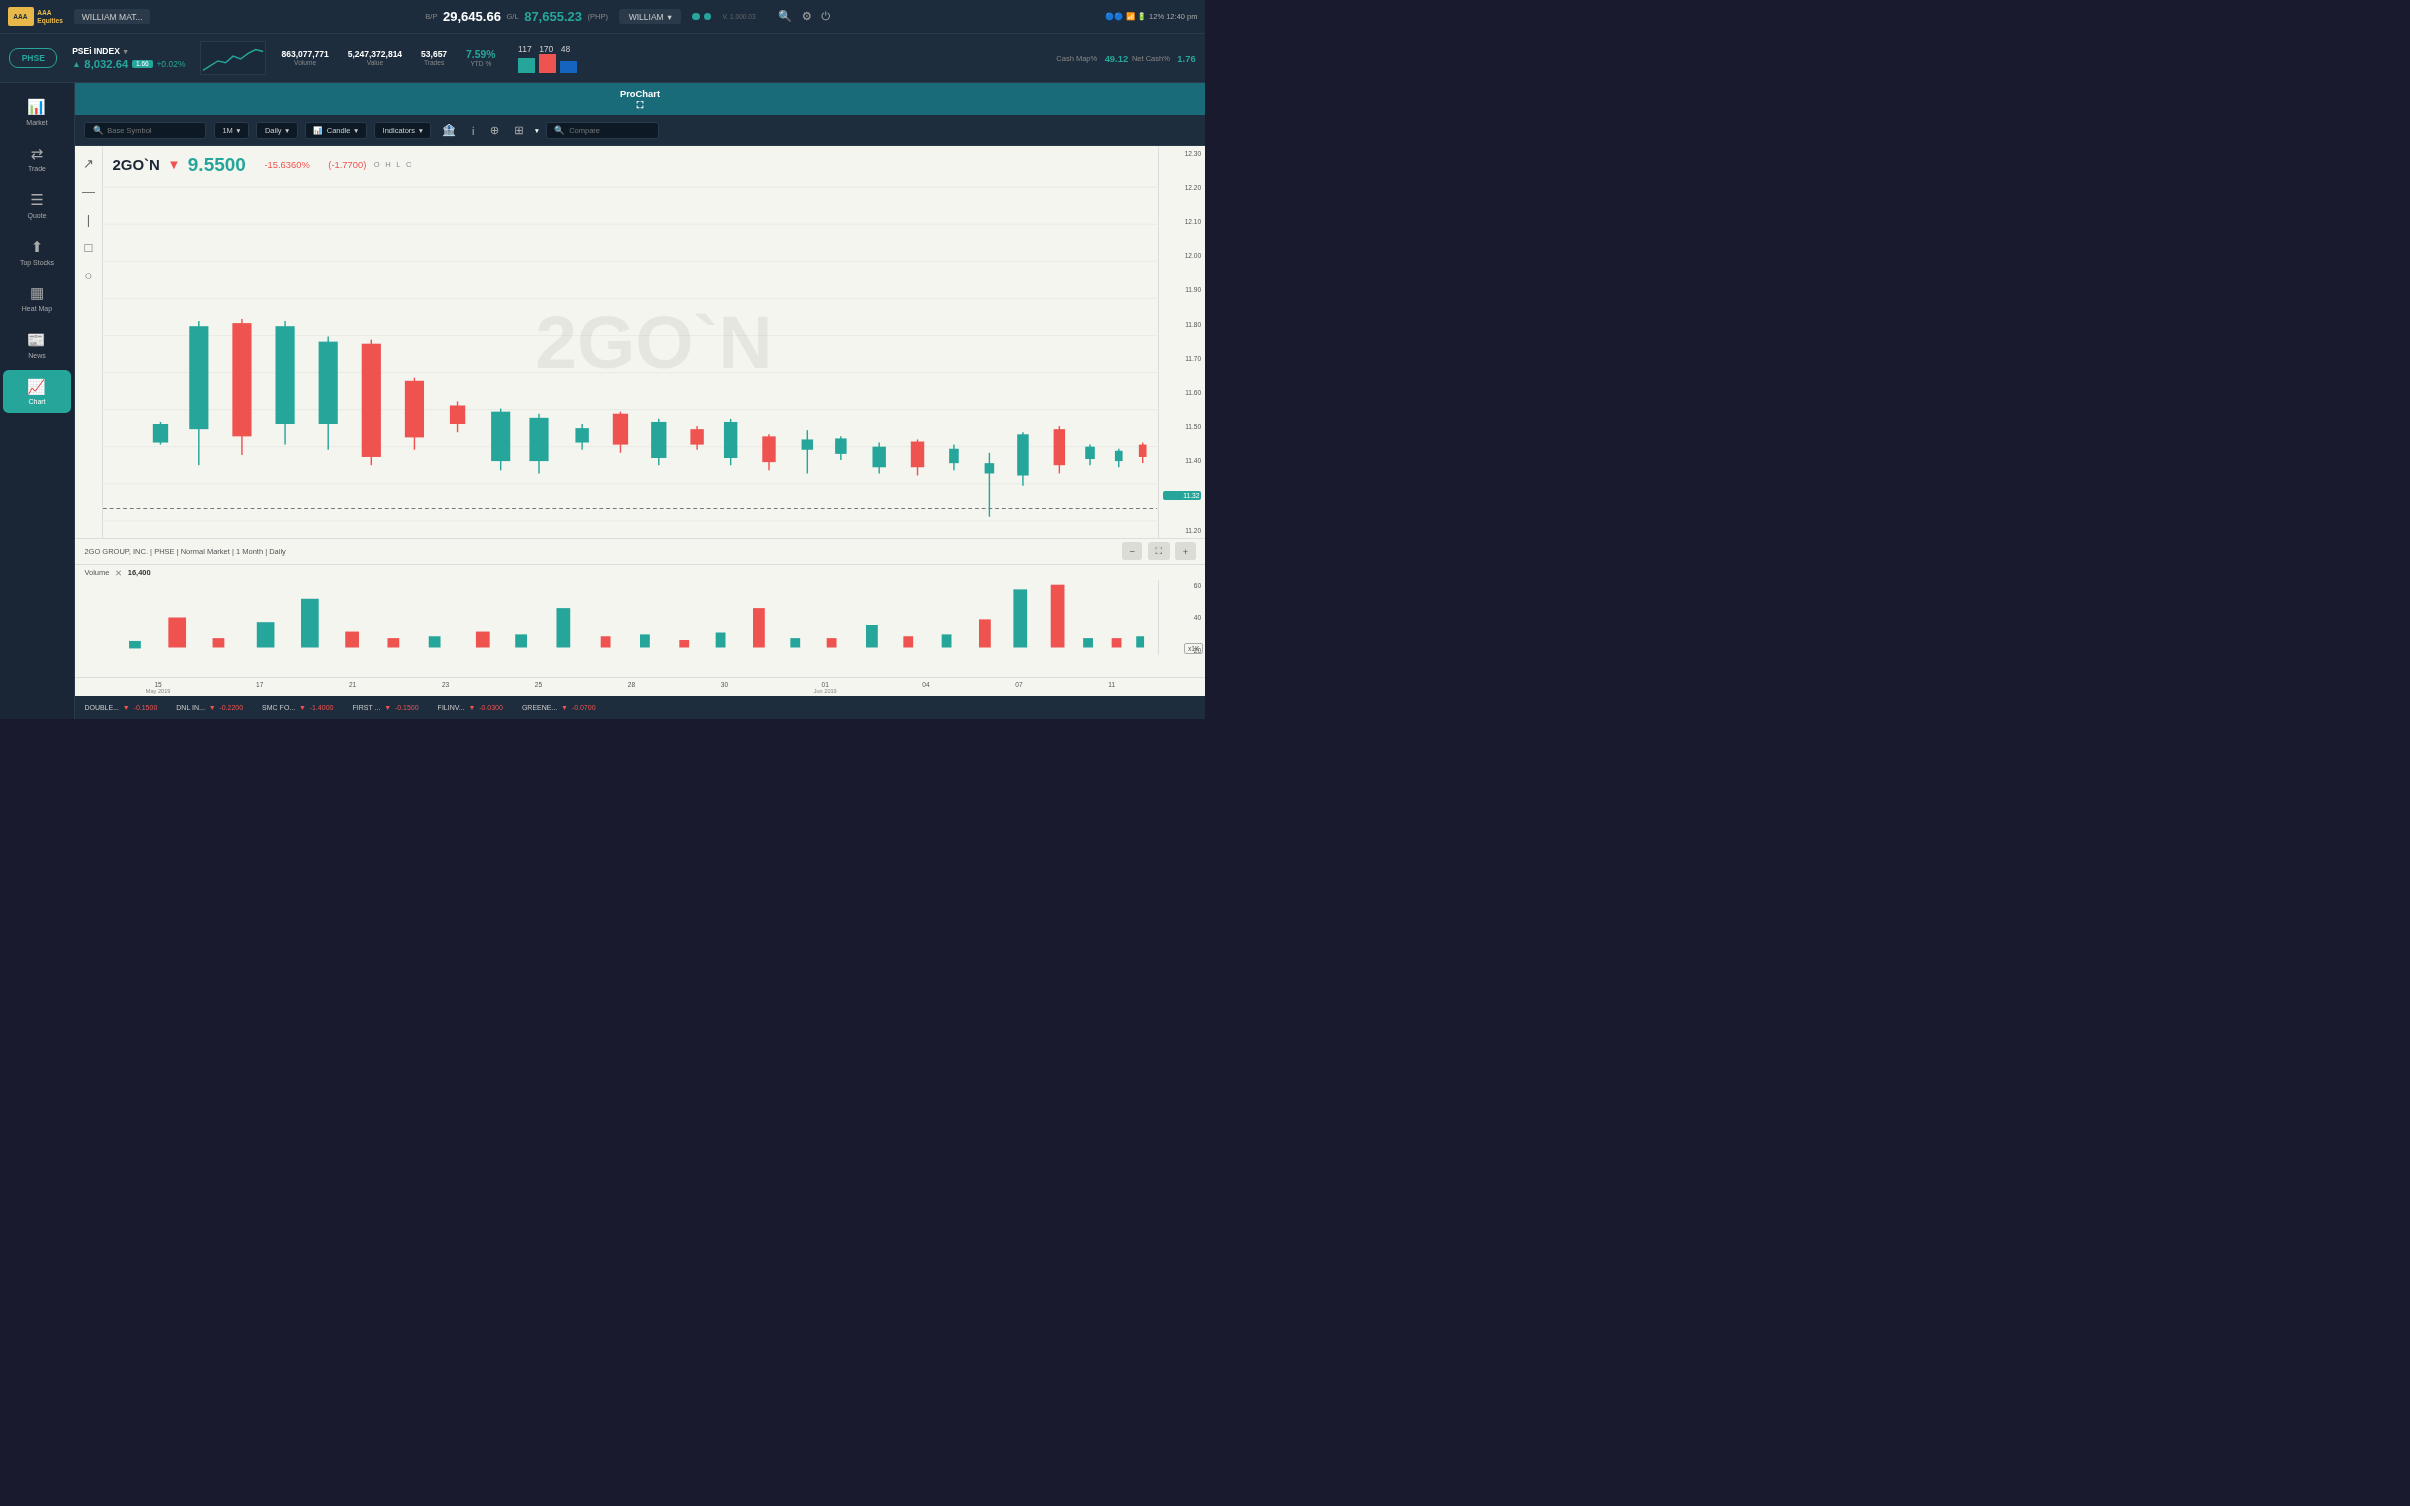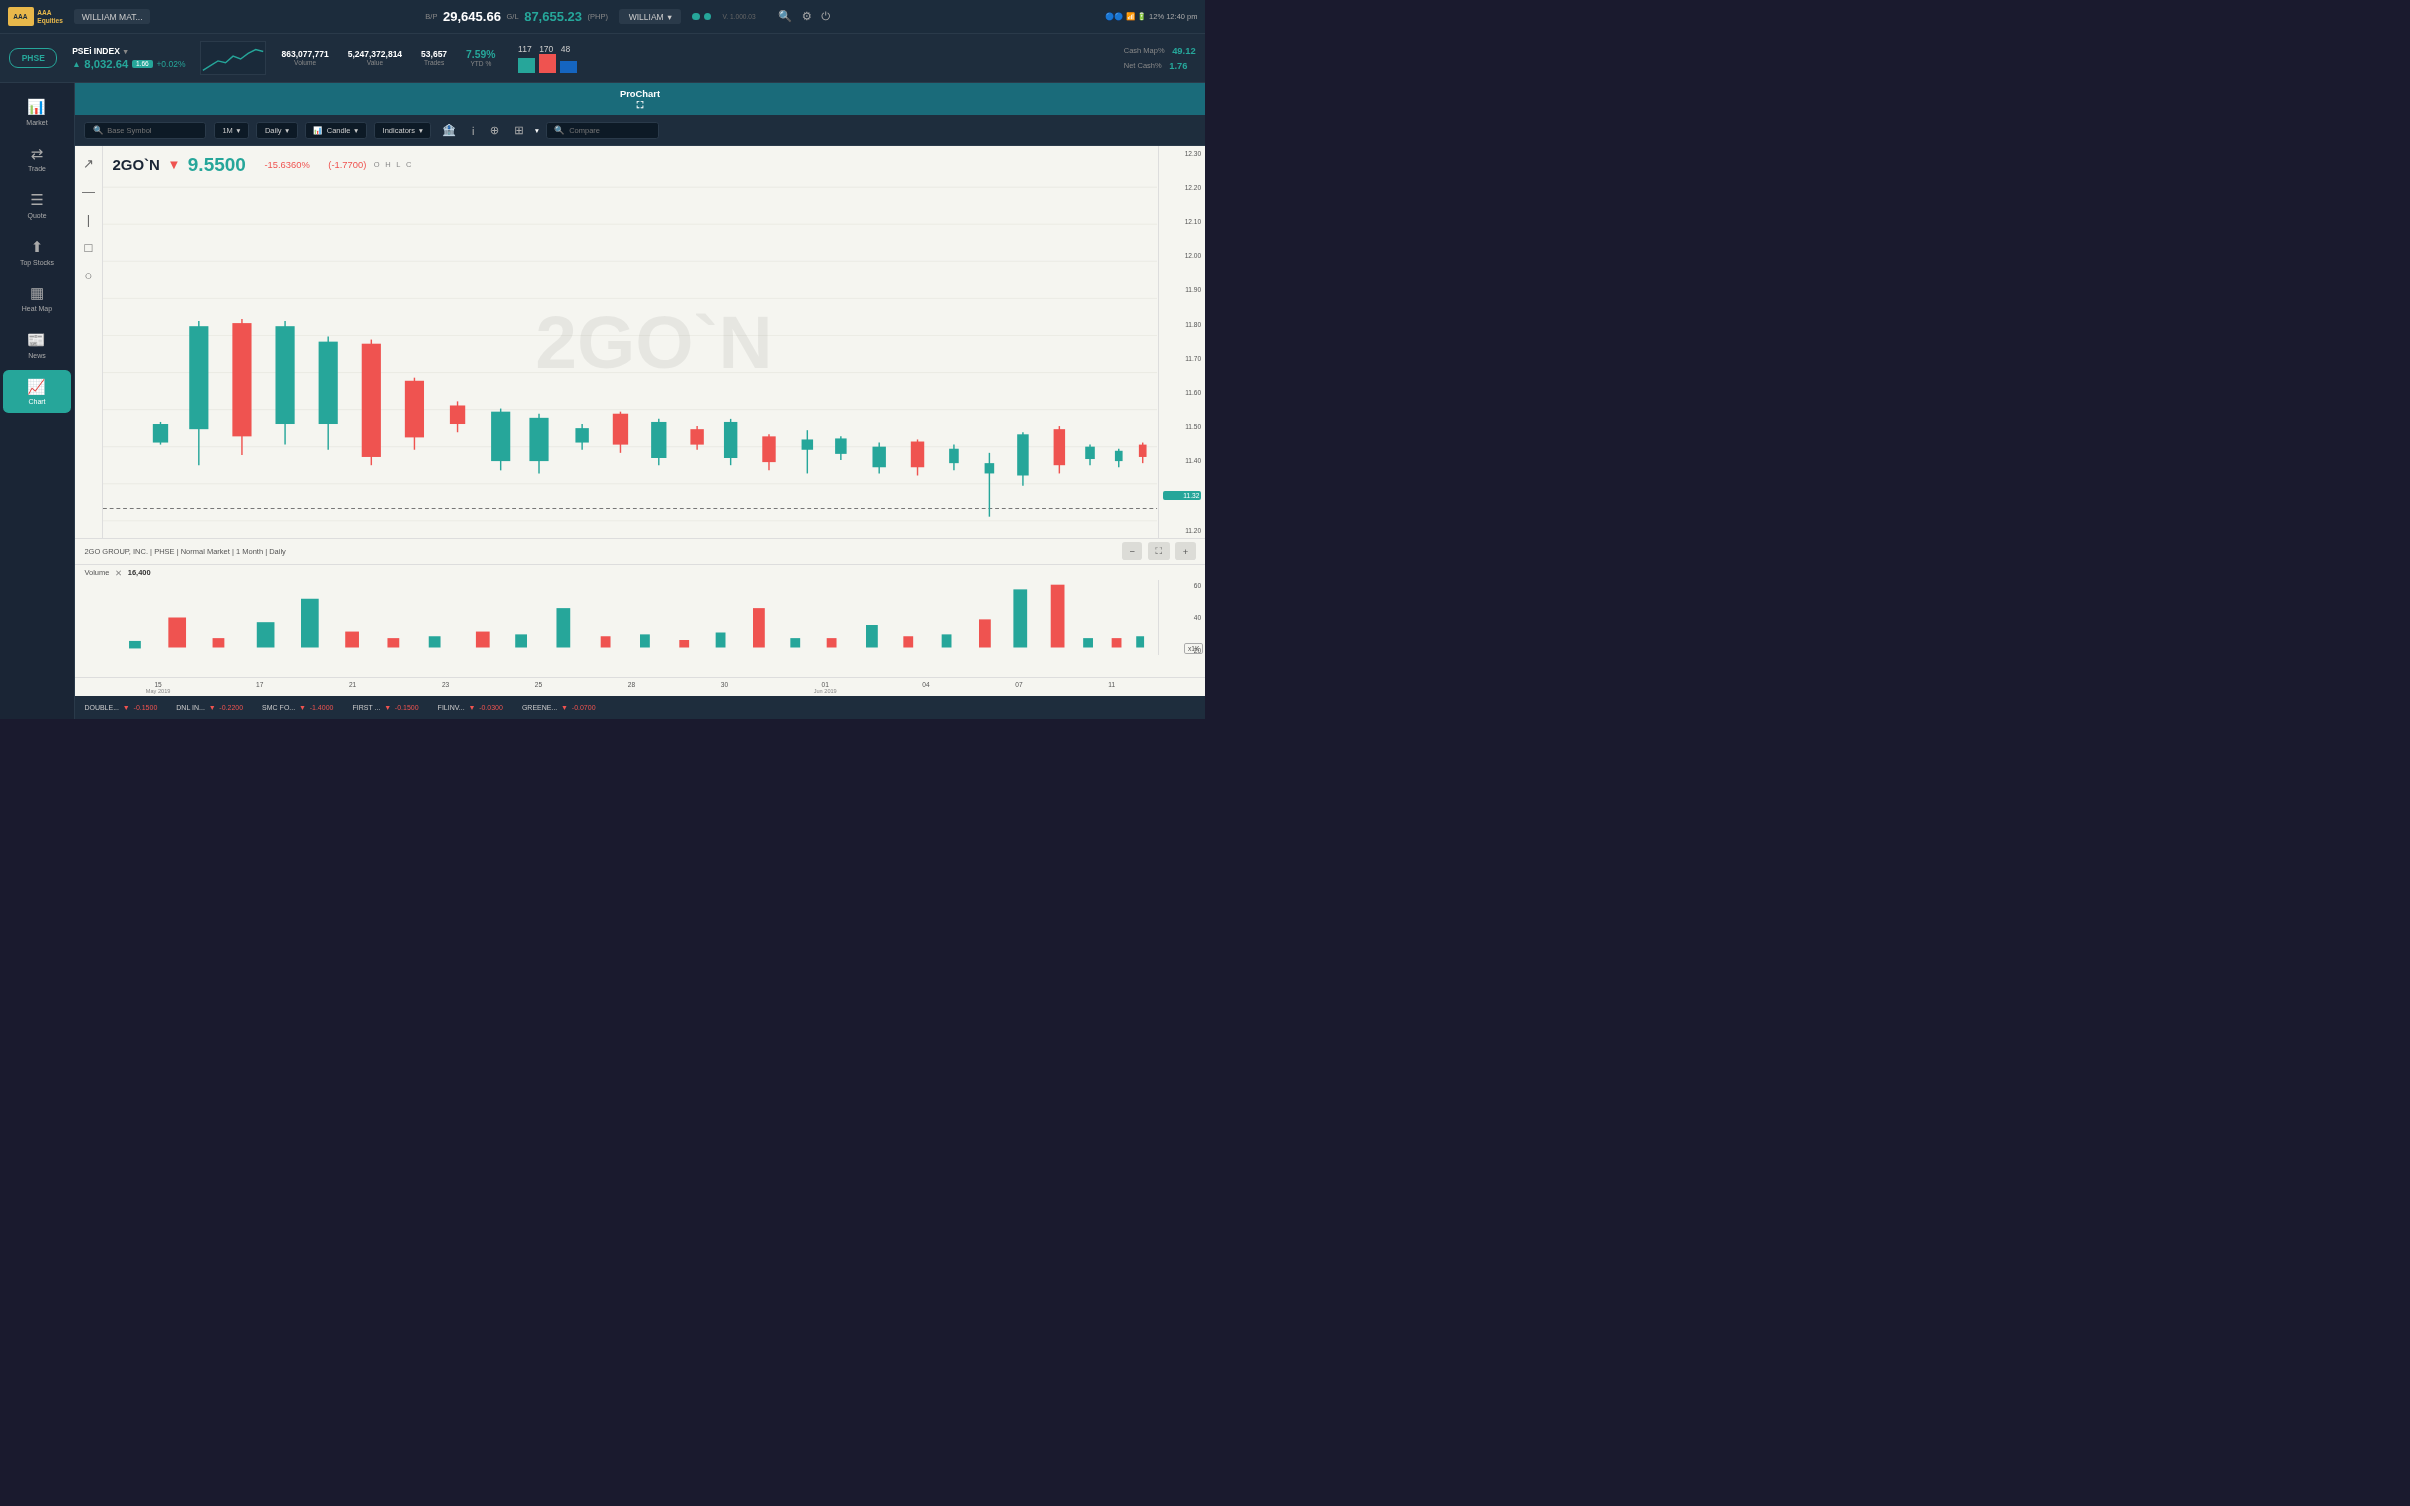--- a/index.html
+++ b/index.html
@@ -58,21 +58,21 @@
     .vol-label { color: #888; font-size: 6.6px; }
     .ytd { color: #26a69a; font-size: 10.4px; font-weight: bold; }
     .bar-section { display: flex; flex-direction: column; gap: 0; margin-left: 7.5px; }
     .bar-nums { display: flex; gap: 7.5px; }
     .bar-num { font-size: 8.5px; color: #ccc; }
     .mini-bars { display: flex; gap: 3.8px; align-items: flex-end; height: 19px; }
     .mini-bar { width: 17px; }
     .bar-green { background: #26a69a; }
     .bar-red { background: #ef5350; }
     .bar-blue { background: #1565c0; }
-    .cash-section { display: flex; flex-direction: column; gap: 3.8px; margin-left: auto; }
+    .cash-section { display: flex; flex-direction: row; gap: 3.8px; margin-left: auto; }
     .cash-row { display: flex; align-items: center; gap: 7.5px; }
     .cash-label { color: #888; font-size: 7.5px; }
     .cash-val { color: #26a69a; font-size: 9.4px; font-weight: bold; }
 
     
     .main { display: flex; height: calc(753px - 83px - 34px); }
 
     
     .sidebar {
       width: 75px;

